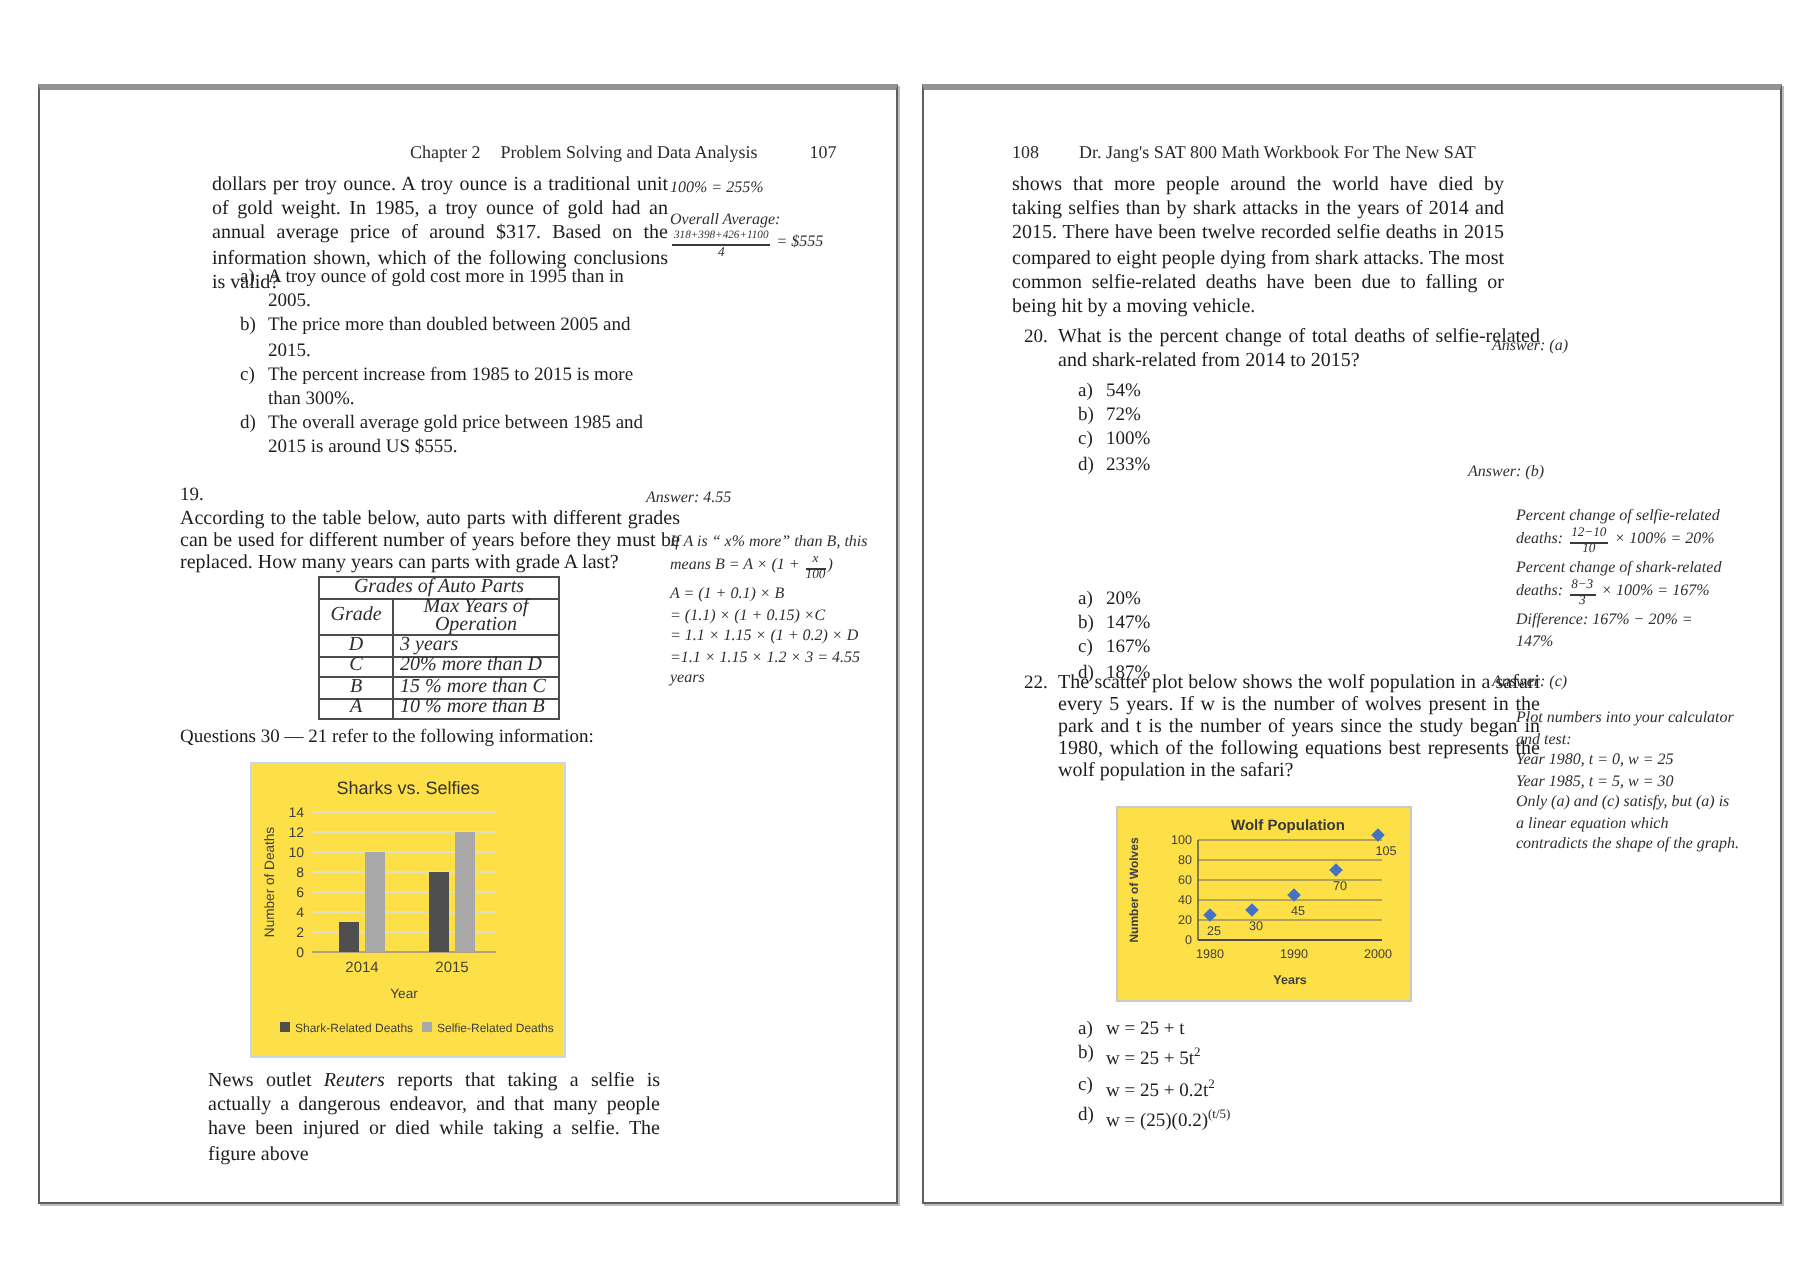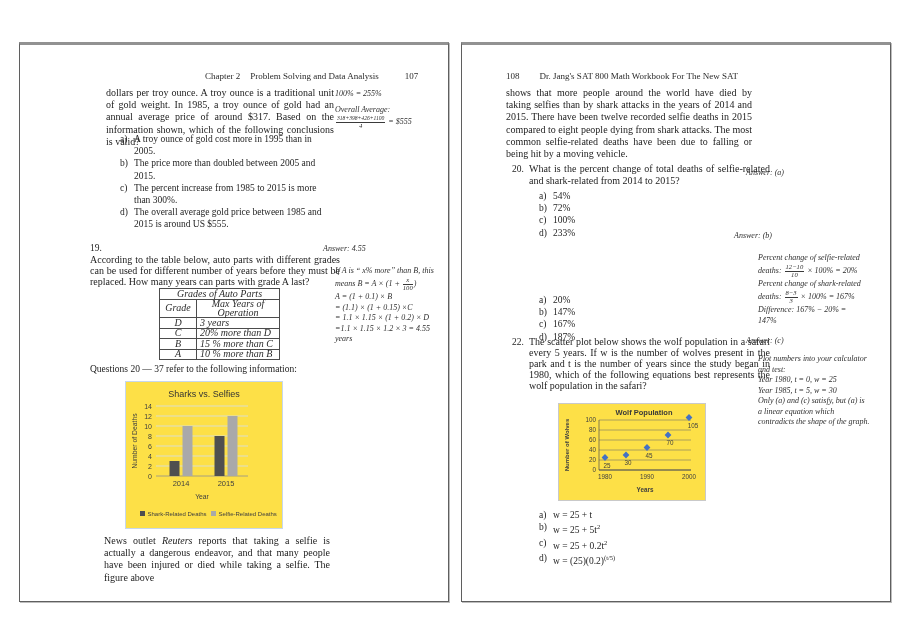--- a/index.html
+++ b/index.html
@@ -123,21 +123,21 @@
           <td class="grade">B</td>
           <td class="desc">15 % more than C</td>
         </tr>
         <tr>
           <td class="grade">A</td>
           <td class="desc">10 % more than B</td>
         </tr>
       </tbody>
   </table>
 
-  <div class="ref-line abs" style="left:70px;top:319px;">Questions 20 — 37 refer to the following information:</div>
+  <div class="ref-line abs" style="left:70px;top:319px;">Questions 30 — 21 refer to the following information:</div>
 
   <div class="chart-box" id="sharks-chart-box" style="left:105px;top:336px;width:158px;height:148px;">
       <svg viewBox="0 0 156 146" width="156" height="146">
         <text x="78" y="15" font-size="9" fill="#333" text-anchor="middle" font-weight="normal">Sharks vs. Selfies</text>
         <line x1="30" y1="94" x2="122" y2="94" stroke="#8f8f8f" stroke-width="0.8"></line>
         <text x="26" y="96.5" font-size="7" fill="#3f3f3f" text-anchor="end">0</text>
         <line x1="30" y1="84" x2="122" y2="84" stroke="#d3e0f0" stroke-width="0.8"></line>
         <text x="26" y="86.5" font-size="7" fill="#3f3f3f" text-anchor="end">2</text>
         <line x1="30" y1="74" x2="122" y2="74" stroke="#d3e0f0" stroke-width="0.8"></line>
         <text x="26" y="76.5" font-size="7" fill="#3f3f3f" text-anchor="end">4</text>

